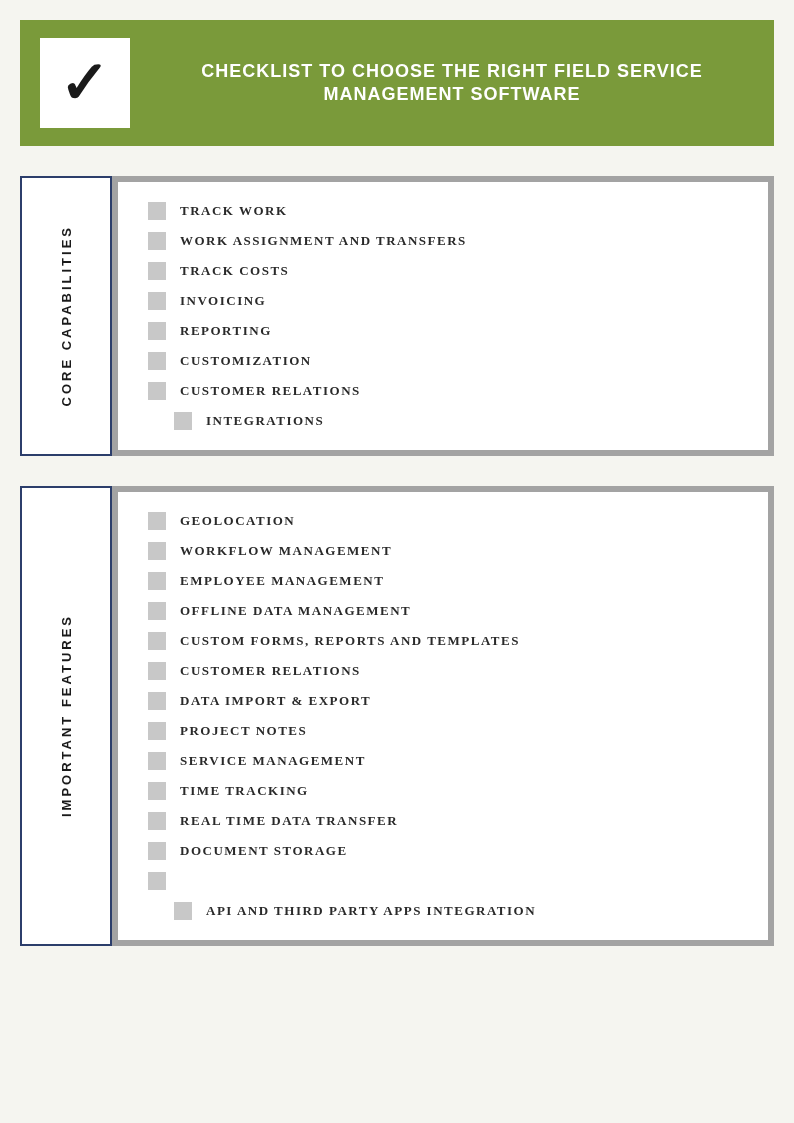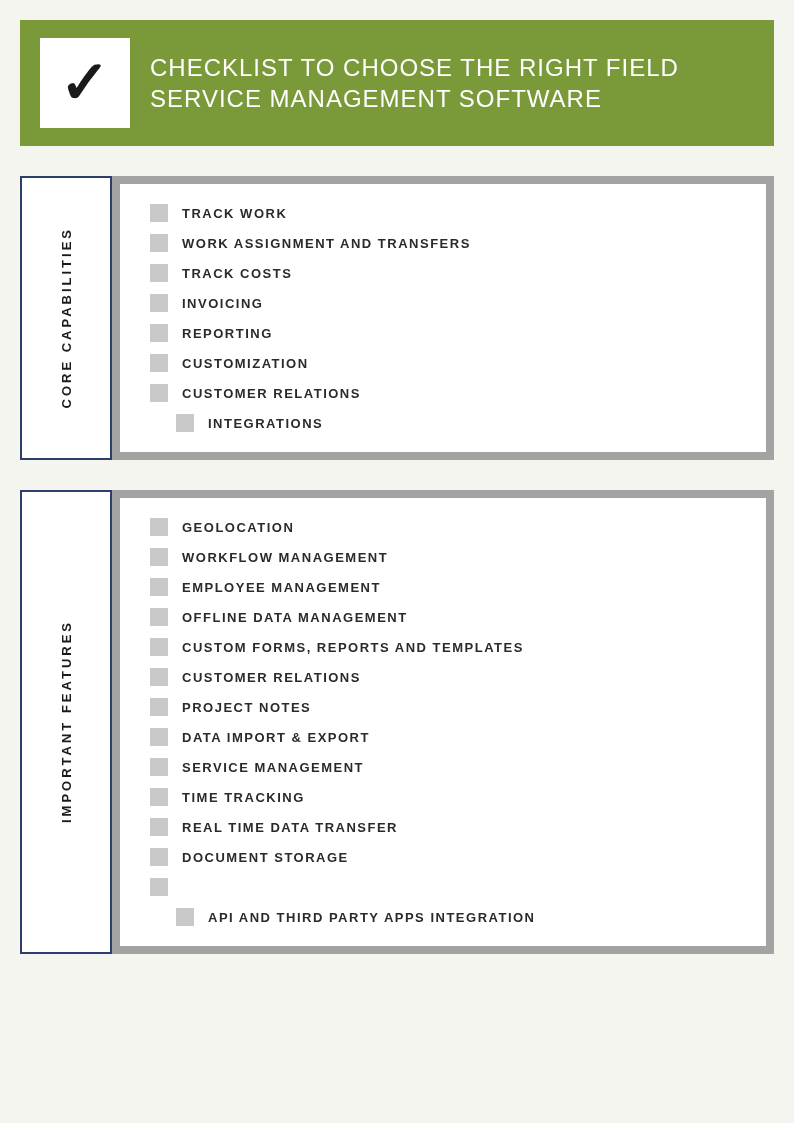--- a/index.html
+++ b/index.html
@@ -41,25 +41,26 @@
 
     .checkmark-icon {
       font-size: 60px;
       color: #1a1a1a;
       font-weight: 900;
       line-height: 1;
     }
 
     .header-title {
       color: white;
-      font-size: 24px;
-      font-weight: 400;
+      font-size: 18px;
+      font-weight: 700;
       text-transform: uppercase;
       letter-spacing: 1px;
       line-height: 1.3;
+      text-align: center;
     }
 
     
     .section {
       display: flex;
       margin-bottom: 30px;
       border: 2px solid #2c3e6b;
     }
 
     .section-label-col {
@@ -81,22 +82,23 @@
       font-weight: 700;
       letter-spacing: 3px;
       color: #1a1a1a;
       white-space: nowrap;
     }
 
     .section-content {
       flex: 1;
       background: white;
       padding: 20px 20px 20px 30px;
-      border: 8px solid #a3a3a3;
+      border: 6px solid #a3a3a3;
       margin: -2px -2px -2px 0;
+      font-family: Liberation Serif, serif;
     }
 
     
     .checklist-item {
       display: flex;
       align-items: center;
       margin-bottom: 12px;
     }
 
     .checklist-item:last-child {
@@ -196,25 +198,25 @@
           <div class="checklist-item">
             <div class="checkbox"></div>
             <span class="checklist-label">CUSTOM FORMS, REPORTS AND TEMPLATES</span>
           </div>
           <div class="checklist-item">
             <div class="checkbox"></div>
             <span class="checklist-label">CUSTOMER RELATIONS</span>
           </div>
           <div class="checklist-item">
             <div class="checkbox"></div>
+            <span class="checklist-label">DATA IMPORT &amp; EXPORT</span>
+          </div>
+          <div class="checklist-item">
+            <div class="checkbox"></div>
             <span class="checklist-label">PROJECT NOTES</span>
-          </div>
-          <div class="checklist-item">
-            <div class="checkbox"></div>
-            <span class="checklist-label">DATA IMPORT &amp; EXPORT</span>
           </div>
           <div class="checklist-item">
             <div class="checkbox"></div>
             <span class="checklist-label">SERVICE MANAGEMENT</span>
           </div>
           <div class="checklist-item">
             <div class="checkbox"></div>
             <span class="checklist-label">TIME TRACKING</span>
           </div>
           <div class="checklist-item">

